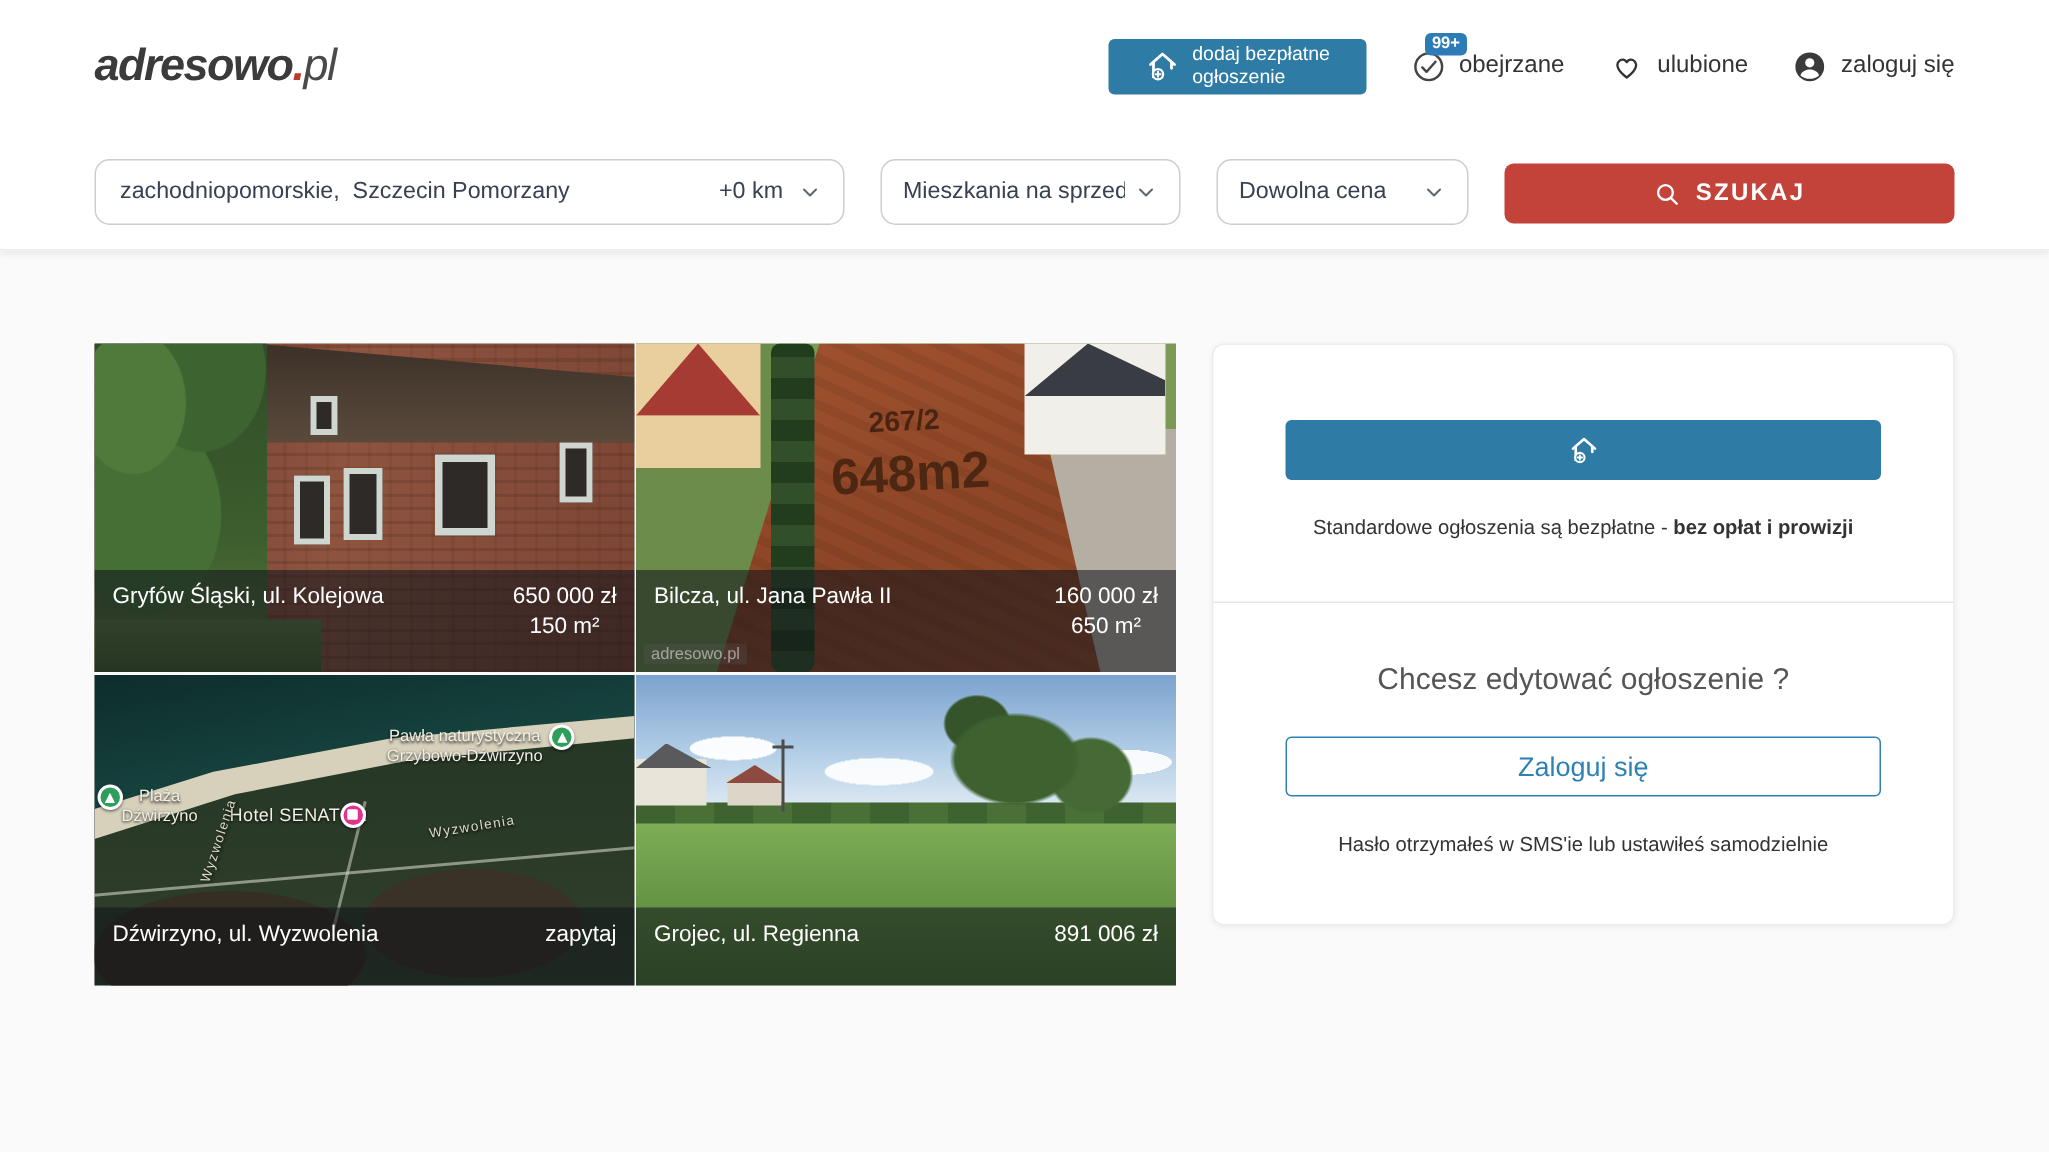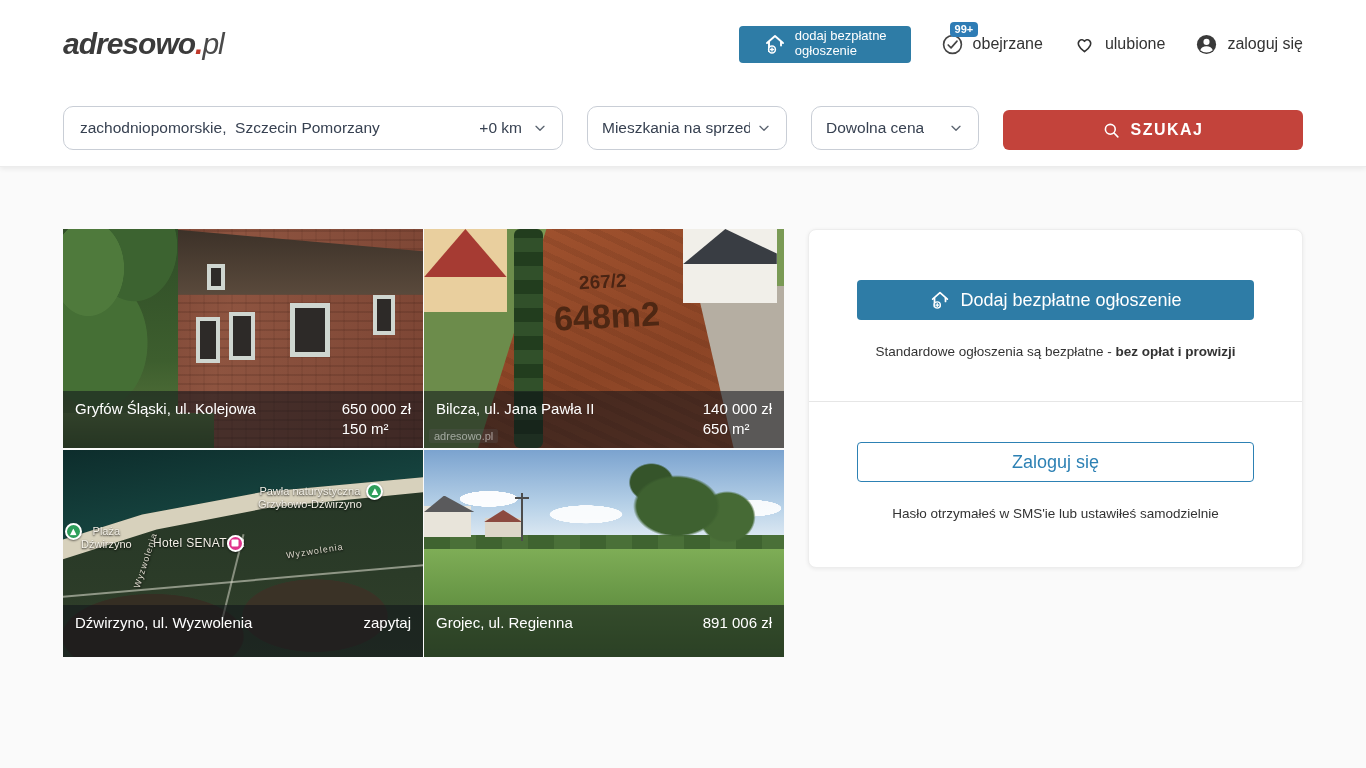--- a/index.html
+++ b/index.html
@@ -40,21 +40,21 @@
   .nav-item { display:flex; align-items:center; gap:9px; font-size:16px; color:#333; cursor:pointer; }
   .icon-wrap { position:relative; display:flex; }
   .badge {
     position:absolute; top:-11px; left:9px;
     background:#2e7cb5; color:#fff; font-size:11px; font-weight:700;
     padding:1px 5px 2px; border-radius:4px; white-space:nowrap;
   }
 
   
   .search-row {
-    display:flex; gap:24px; padding:18px 63px 0; align-items:flex-end;
+    display:flex; gap:24px; padding:18px 63px 0; align-items:center;
   }
   .field {
     height:44px; border:1px solid #c9ced6; border-radius:10px; background:#fff;
     display:flex; align-items:center; padding:0 14px; font-size:15.5px; color:#374151;
   }
   .loc-box { width:500px; gap:10px; }
   .loc-box input {
     flex:1; border:none; outline:none; font-size:15.5px; color:#374151;
     font-family:"Liberation Sans", sans-serif; background:transparent; min-width:0;
   }
@@ -83,24 +83,24 @@
 
   
   .cards { width:721px; display:grid; grid-template-columns:360px 360px; gap:2px 1px; }
   .card { position:relative; overflow:hidden; cursor:pointer; background:#888; }
   .card.r1 { height:219px; }
   .card.r2 { height:207px; }
 
   .caption {
     position:absolute; left:0; right:0; bottom:0; z-index:5;
     background:rgba(14,18,26,.55);
-    padding:8px 12px 9px; display:flex; justify-content:space-between;
+    padding:8px 12px 20px; display:flex; justify-content:space-between;
     color:#fff; font-size:15px; line-height:20px; min-height:52px;
   }
-  .cap-right { text-align:left; white-space:nowrap; }
+  .cap-right { text-align:center; white-space:nowrap; }
 
   .art { position:absolute; }
 
   
   .p1-wall { inset:0; background:
       repeating-linear-gradient(0deg, rgba(40,15,8,.14) 0 2px, transparent 2px 9px),
       repeating-linear-gradient(90deg, rgba(40,15,8,.07) 0 2px, transparent 2px 14px),
       linear-gradient(100deg,#6e3c2e 0%,#8e5440 45%,#7c4534 100%); }
   .p1-roof { top:0; left:16%; right:0; height:30%; z-index:2;
       background:linear-gradient(#3c3128,#5a4a3c);
@@ -358,21 +358,21 @@
             <div class="art p2-roof-l"></div>
           <div class="art p2-house-r"></div>
             <div class="art p2-roof-r"></div>
           <span class="art p2-num">267/2</span>
           <span class="art p2-area">648m2</span>
           <span class="art watermark">adresowo.pl</span>
         </div>
         <div class="caption">
           <span>Bilcza, ul. Jana Pawła II</span>
           <span class="cap-right">
-            <span>140 000 zł</span><br>
+            <span>160 000 zł</span><br>
             <span>650 m²</span>
           </span>
         </div>
       </div>
 
       <div class="card r2 p3">
         <div>
           <div class="art p3-sea"></div>
           <div class="art p3-beach"></div>
           <div class="art p3-road1"></div>
@@ -433,26 +433,26 @@
         <button class="btn-teal">
           <span>
             <svg viewBox="0 0 24 24" width="22" height="22">
               <path d="M4 11 L12 4 L20 11" fill="none" stroke="#fff" stroke-width="1.9" stroke-linecap="round" stroke-linejoin="round"></path>
               <path d="M6 10 V19 H11.5" fill="none" stroke="#fff" stroke-width="1.9" stroke-linecap="round"></path>
               <path d="M18 10 V13.5" fill="none" stroke="#fff" stroke-width="1.9" stroke-linecap="round"></path>
               <circle cx="9" cy="17.5" r="3.4" fill="#2e7ca6" stroke="#fff" stroke-width="1.5"></circle>
               <path d="M9 15.9 v3.2 M7.4 17.5 h3.2" stroke="#fff" stroke-width="1.4" stroke-linecap="round"></path>
             </svg>
           </span>
-          <span>Dodaj bezpłatne ogłoszenie</span>
         </button>
         <div class="side-note">
           <span>Standardowe ogłoszenia są bezpłatne - </span><b>bez opłat i prowizji</b>
         </div>
       </div>
 
       <div class="side-sec sec2">
+        <h2>Chcesz edytować ogłoszenie ?</h2>
         <button class="btn-outline">Zaloguj się</button>
         <div class="side-note">Hasło otrzymałeś w SMS'ie lub ustawiłeś samodzielnie</div>
       </div>
     </div>
   </div>
 </div>
 
 </body></html>

